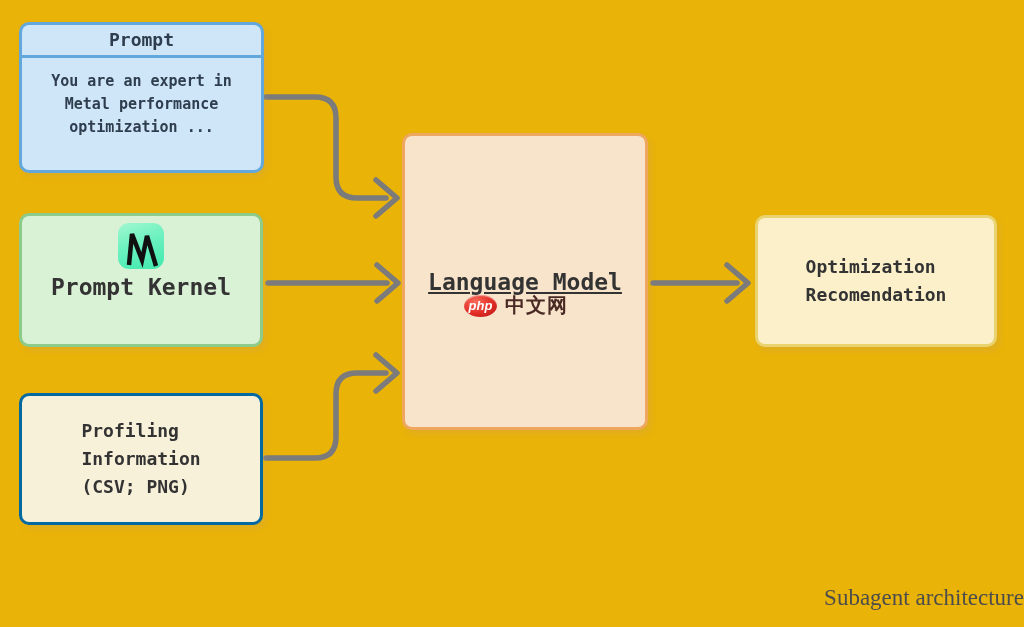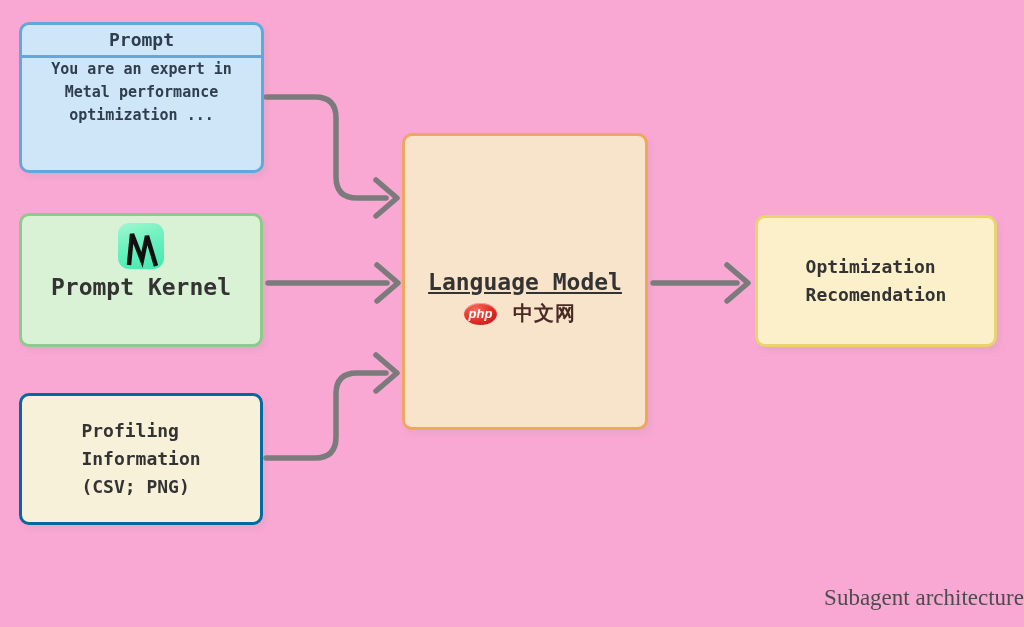--- a/index.html
+++ b/index.html
@@ -2,21 +2,21 @@
 <html><head>
 <meta charset="utf-8">
 <style>
   html, body { margin: 0; padding: 0; }
   body { font-family: "DejaVu Sans Mono", monospace; }
 
   .canvas {
     position: relative;
     width: 1024px;
     height: 627px;
-    background: #f9a8d4;
+    background: #eab308;
     overflow: hidden;
   }
 
   .node {
     position: absolute;
     border-radius: 10px;
     box-sizing: border-box;
     color: #333333;
     box-shadow: 3px 4px 6px rgba(170,150,150,0.18);
   }
@@ -30,20 +30,21 @@
   .prompt-header {
     height: 30px;
     line-height: 30px;
     text-align: center;
     font-size: 18px;
     font-weight: bold;
     border-bottom: 3px solid #62a8dc;
     color: #2f3e4e;
   }
   .prompt-body {
+    padding-top: 12px;
     text-align: center;
     font-size: 15px;
     font-weight: bold;
     line-height: 23px;
     white-space: pre-line;
     color: #2f3e4e;
   }
 
   
   .node-metal {
@@ -116,24 +117,24 @@
   .arrows {
     position: absolute;
     left: 0; top: 0;
     width: 1024px; height: 627px;
     pointer-events: none;
   }
 
   
   .watermark {
     position: absolute;
-    left: 464px; top: 300px;
-    display: flex;
-    align-items: center;
-    gap: 16px;
+    left: 464px; top: 292px;
+    display: flex;
+    align-items: center;
+    gap: 8px;
   }
   .wm-oval {
     display: inline-block;
     width: 33px; height: 22px;
     border-radius: 50%;
     background: radial-gradient(ellipse at 35% 30%, #f96a5a 0%, #e02c24 55%, #b81414 100%);
     color: #ffffff;
     font-family: "Liberation Sans", sans-serif;
     font-style: italic;
     font-weight: bold;

